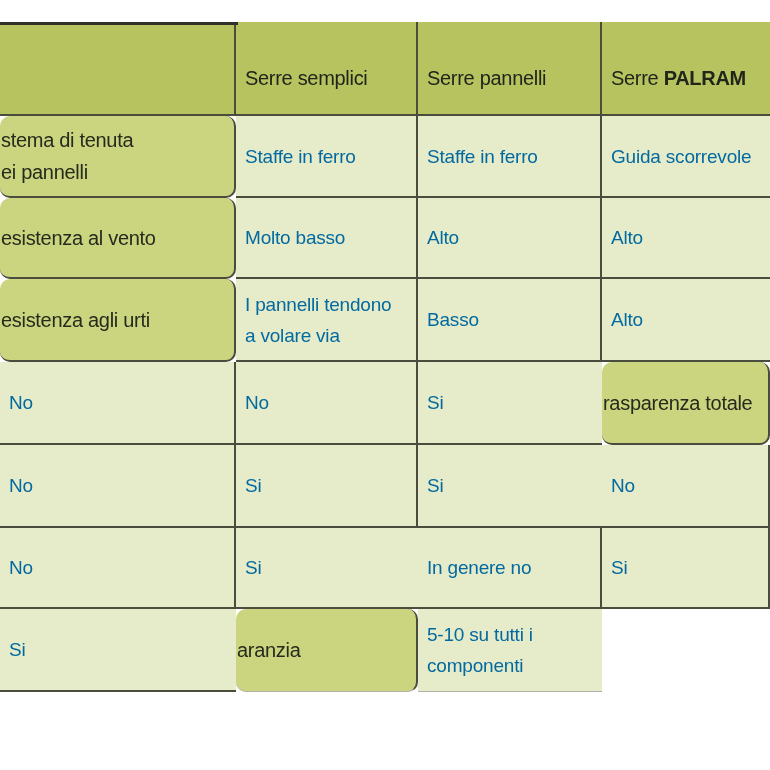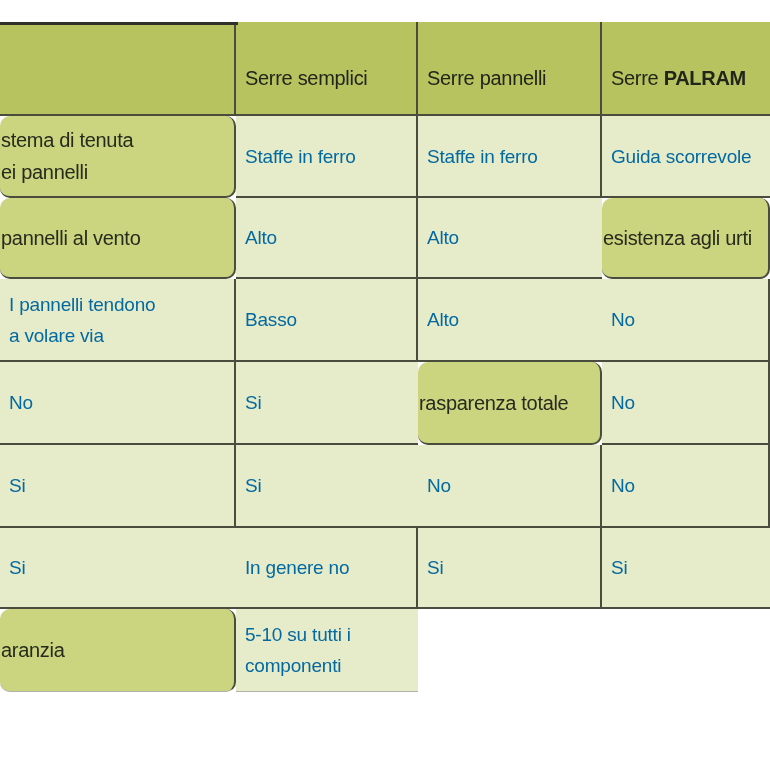--- a/index.html
+++ b/index.html
@@ -111,21 +111,22 @@
       <div><span>Serre </span><span class="b">PALRAM</span></div>
       
     </div>
 
     <div class="cell lbl vline hline">stema di tenuta
 ei pannelli</div>
     <div class="cell data vline hline">Staffe in ferro</div>
     <div class="cell data vline hline">Staffe in ferro</div>
     <div class="cell data hline">Guida scorrevole</div>
 
-    <div class="cell lbl vline hline">pannelli al vento</div>
+    <div class="cell lbl vline hline">esistenza al vento</div>
+    <div class="cell data vline hline">Molto basso</div>
     <div class="cell data vline hline">Alto</div>
     <div class="cell data hline">Alto</div>
 
     <div class="cell lbl vline hline">esistenza agli urti</div>
     <div class="cell data vline hline">I pannelli tendono
 a volare via</div>
     <div class="cell data vline hline">Basso</div>
     <div class="cell data hline">Alto</div>
 
     <div class="cell data vline hline">No</div>

